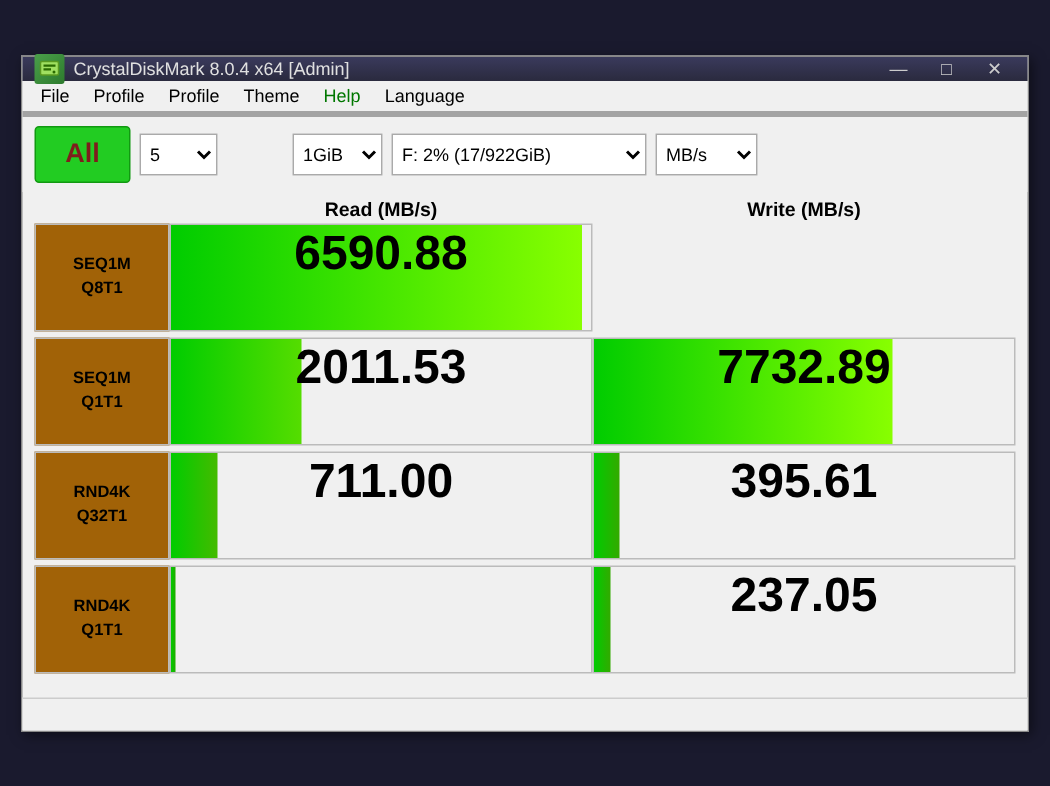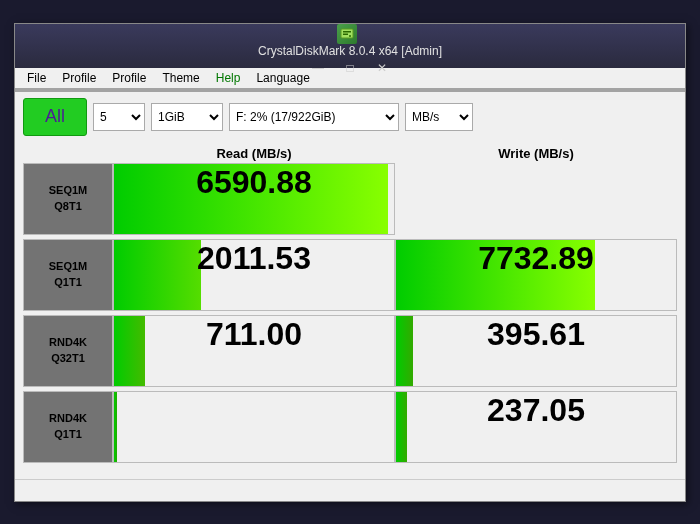--- a/index.html
+++ b/index.html
@@ -13,26 +13,25 @@
       font-family: 'Segoe UI', Arial, sans-serif;
     }
     .window {
       width: 672px;
       background: #f0f0f0;
       border: 1px solid #888;
       box-shadow: 2px 2px 8px rgba(0,0,0,0.5);
     }
     .title-bar {
       background: linear-gradient(to bottom, #3a3a5c, #2a2a3e);
-      height: 44px;
+      height: 16px;
       display: flex;
       align-items: center;
       padding: 0 8px;
       user-select: none;
-      flex-direction: column;
     }
     .title-bar-icon {
       width: 20px;
       height: 20px;
       margin-right: 6px;
       background: linear-gradient(135deg, #4a9f4a, #2d7a2d);
       border-radius: 2px;
       display: flex;
       align-items: center;
       justify-content: center;
@@ -81,40 +80,40 @@
     .menu-item.help { color: #007700; }
     .toolbar {
       background: #f0f0f0;
       padding: 6px 8px;
       display: flex;
       align-items: center;
       gap: 6px;
     }
     .btn-all {
       background: #22cc22;
-      color: #4c1d95;
-      font-weight: normal;
+      color: #7f1d1d;
+      font-weight: bold;
       font-size: 18px;
       border: 1px solid #119911;
       width: 64px;
       height: 38px;
       cursor: pointer;
       border-radius: 3px;
       text-align: center;
     }
     select {
       height: 28px;
       font-size: 12px;
       border: 1px solid #aaa;
       background: #fff;
       cursor: pointer;
       padding: 0 2px;
     }
     .select-count { width: 52px; }
-    .select-size { width: 72px; }
+    .select-size { width: 60px; margin-left: 44px; }
     .select-drive { width: 170px; }
     .select-unit { width: 68px; }
     .results-area {
       padding: 4px 8px 8px 8px;
     }
     .results-header {
       display: grid;
       grid-template-columns: 90px 1fr 1fr;
       margin-bottom: 2px;
     }
@@ -128,21 +127,21 @@
       display: grid;
       grid-template-columns: 90px 1fr 1fr;
       margin-bottom: 4px;
       height: 72px;
     }
     .row-label {
       display: flex;
       flex-direction: column;
       align-items: center;
       justify-content: center;
-      background: #737373;
+      background: #a16207;
       border: 1px solid #bbb;
       font-size: 11px;
       font-weight: bold;
       color: #000;
       line-height: 1.4;
     }
     .row-value {
       display: flex;
       align-items: flex-start;
       justify-content: center;

